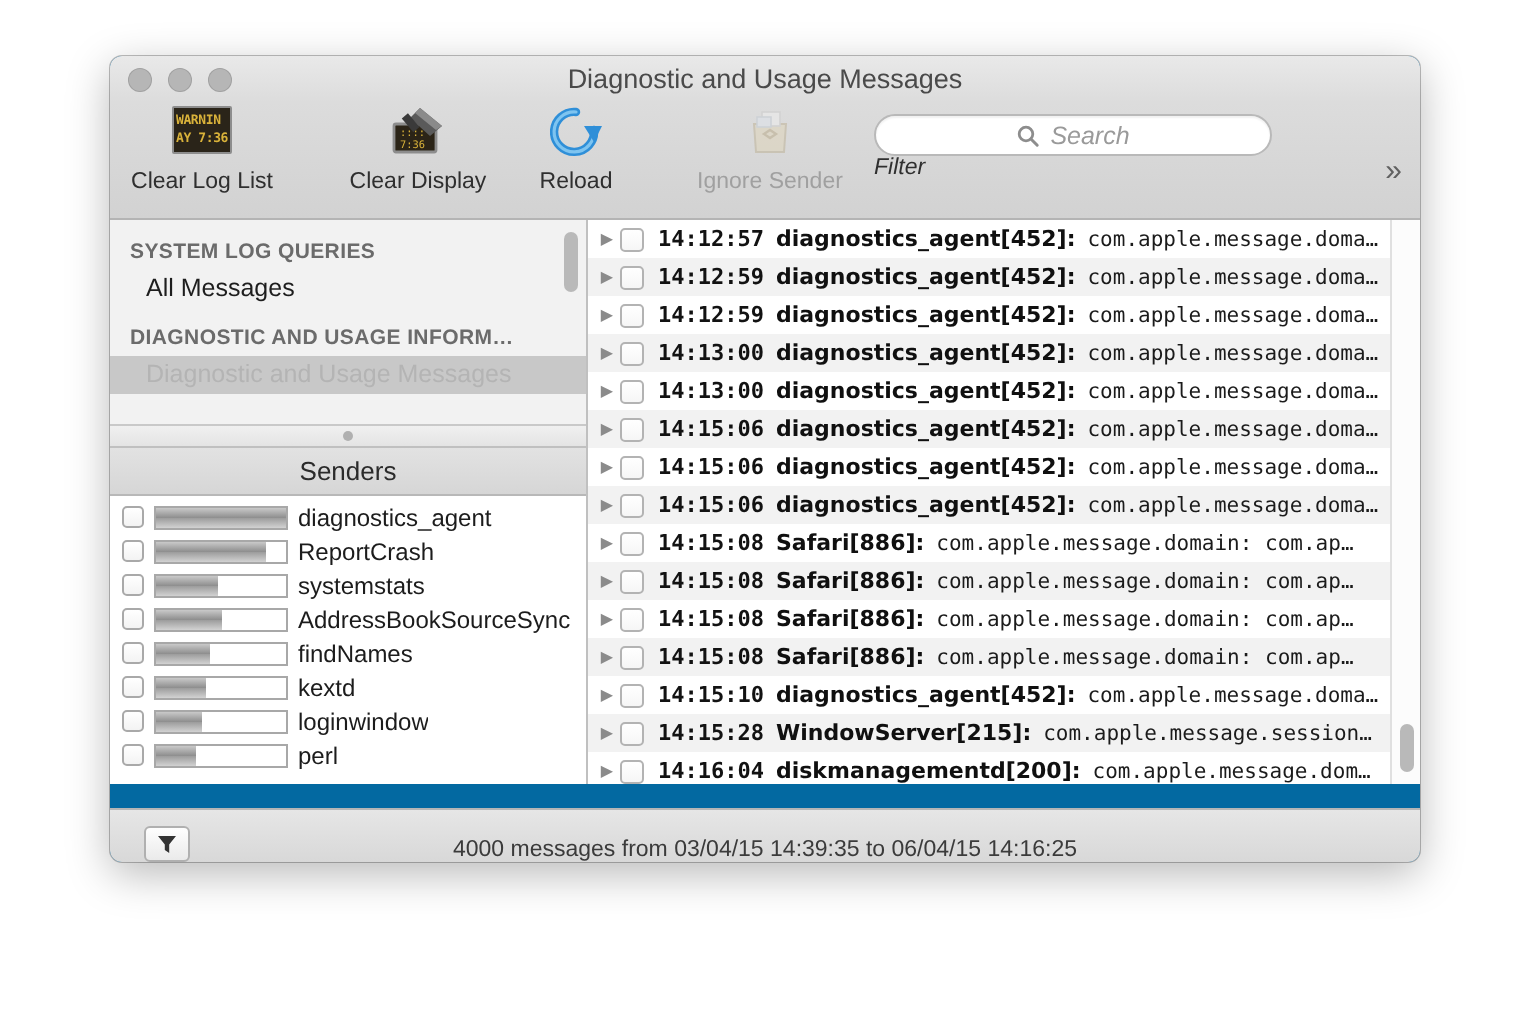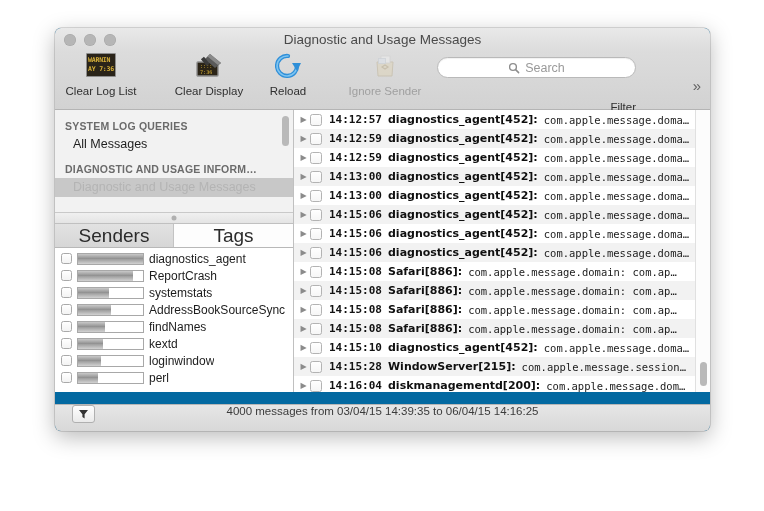--- a/index.html
+++ b/index.html
@@ -88,22 +88,23 @@
     position: absolute; left: 1px;
     font-size: 6.5px; color: #d9b23a;
     letter-spacing: -0.2px; white-space: nowrap;
     font-weight: bold;
   }
   .icon-console .ln1 { top: 2px; }
   .icon-console .ln2 { top: 11px; }
 
   
   .tb-filter {
-    display: flex; flex-direction: column; align-items: flex-end;
+    display: flex; flex-direction: column; align-items: flex-start;
     margin-left: 6px;
+    font-style: italic;
   }
   .searchfield {
     width: 199px; height: 21px;
     background: #fff;
     border: 1px solid #b9b9b9;
     border-radius: 11px;
     display: flex; align-items: center; justify-content: center;
     box-sizing: border-box;
     box-shadow: inset 0 1px 1px rgba(0,0,0,0.06);
     margin-top: 4px;
@@ -173,21 +174,21 @@
   }
 
   .tabs {
     display: flex; flex: 0 0 auto;
     height: 23px;
     border-bottom: 1px solid #b8b8b8;
   }
   .tab {
     flex: 1 1 50%;
     display:flex; align-items:center; justify-content:center;
-    font-size: 19px; color: #2b2b2b;
+    font-size: 13px; color: #2b2b2b;
     background: #fdfdfd;
     border-right: 1px solid #c3c3c3;
     box-sizing: border-box;
     cursor: default;
   }
   .tab:last-child { border-right: none; }
   .tab.active {
     background: linear-gradient(to bottom,#e2e2e2,#d6d6d6);
   }
 
@@ -288,21 +289,21 @@
     width:14px;
     background:#fcfcfc;
     border-left:1px solid #e0e0e0;
   }
 
   
   .statusbar {
     height: 26px; flex: 0 0 auto;
     background: linear-gradient(to bottom,#e6e6e6,#d8d8d8);
     border-top: 1px solid #b6b6b6;
-    display: flex; align-items: flex-start;
+    display: flex; align-items: flex-end;
     padding: 0 8px;
     position: relative;
     margin-top: 12px;
   }
   .filter-btn {
     width: 23px; height: 18px;
     background: linear-gradient(to bottom,#fefefe,#eaeaea);
     border: 1px solid #b0b0b0;
     border-radius: 3px;
     display:flex;align-items:center;justify-content:center;
@@ -415,21 +416,21 @@
     <div class="tb-filter">
       <div class="searchfield">
         <div class="sf-inner">
           <svg width="12" height="12" viewBox="0 0 12 12">
             <circle cx="5" cy="5" r="3.4" fill="none" stroke="#8d8d8d" stroke-width="1.4"></circle>
             <line x1="7.6" y1="7.6" x2="10.6" y2="10.6" stroke="#8d8d8d" stroke-width="1.5" stroke-linecap="round"></line>
           </svg>
           <span class="sf-ph">Search</span>
         </div>
       </div>
-      <div class="tb-label" style="margin-top:23px">Filter</div>
+      <div class="tb-label" style="margin-top:0">Filter</div>
     </div>
 
     <div class="chev">»</div>
   </div>
 
   <div class="body">
 
     <div class="sidebar">
 
       <div class="sb-queries">
@@ -439,21 +440,20 @@
         <div class="sb-row selected">Diagnostic and Usage Messages</div>
         <div class="sb-scroll"></div>
       </div>
 
       <div class="splitter">
         <div class="dot"></div>
       </div>
 
       <div class="tabs">
         <div class="tab active">Senders</div>
-        <div class="tab">Tags</div>
       </div>
 
       <div class="senders" id="senders-list">
           <div class="sender-row">
             <div class="s-check"></div>
             <div class="s-bar">
               <div class="fill" style="width:100%"></div>
             </div>
             <div class="s-name">diagnostics_agent</div>
           </div>

